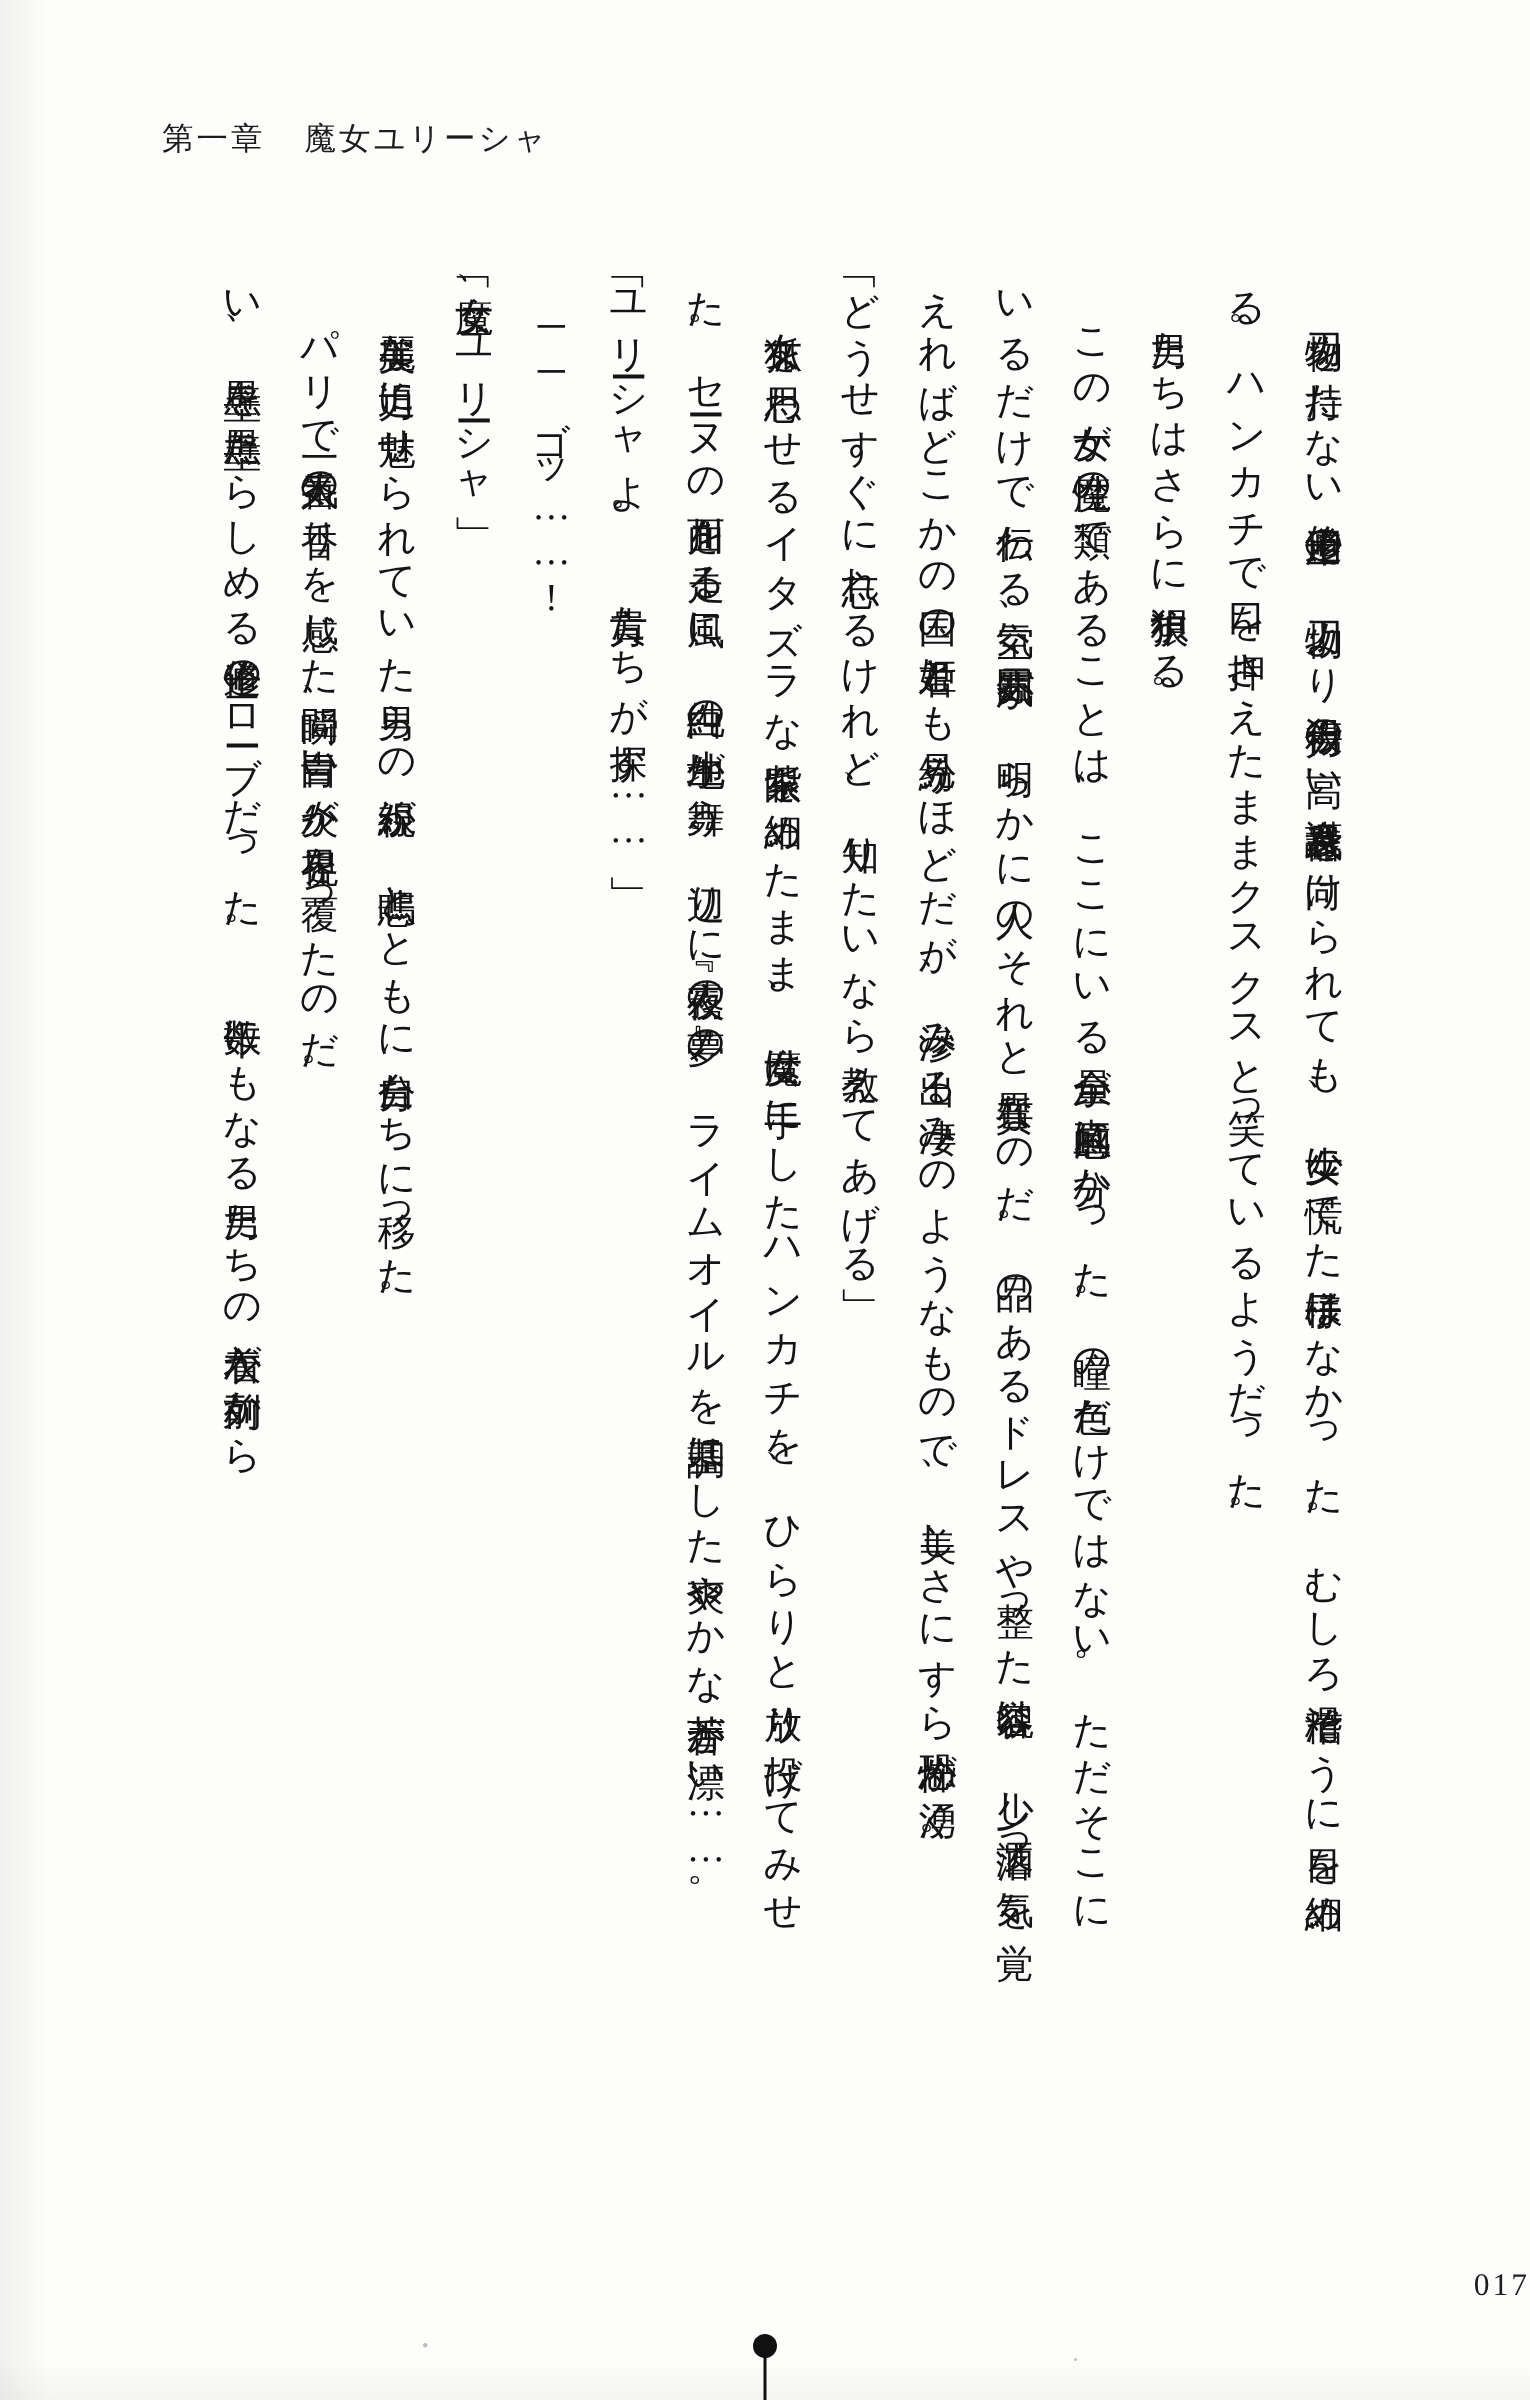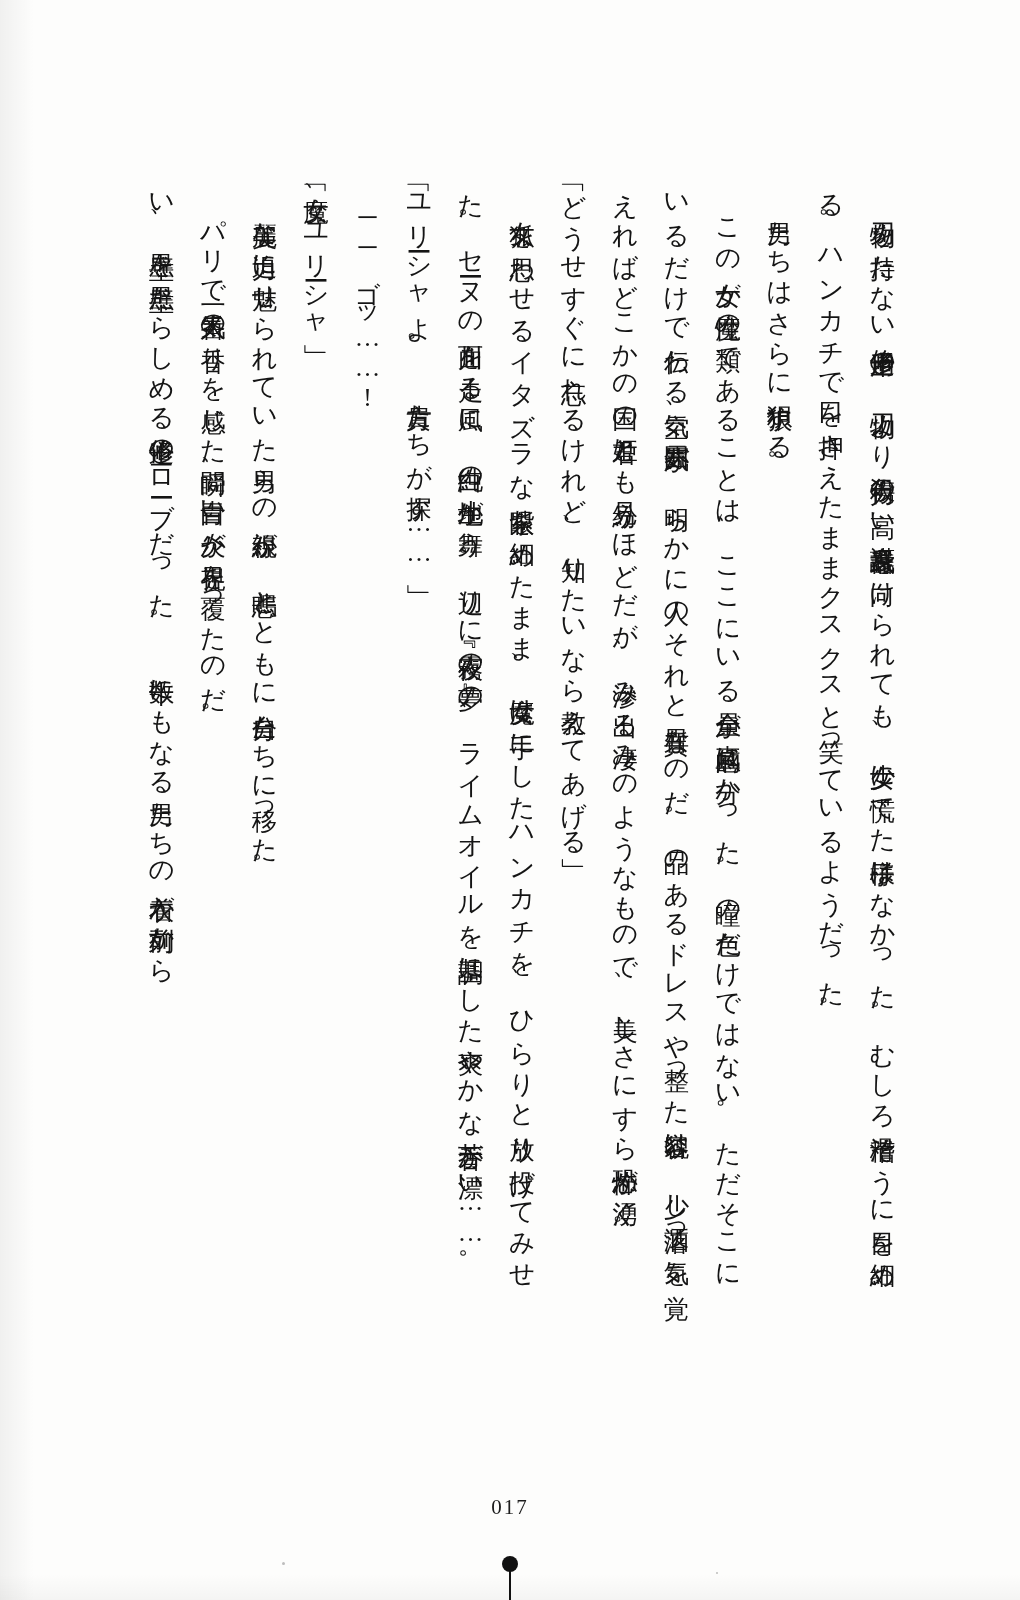--- a/index.html
+++ b/index.html
@@ -53,24 +53,24 @@
     margin: 0;
     padding: 0;
     text-indent: 0;
   }
   .body-block p.indent {
     text-indent: 1em;
   }
   
   .folio {
     position: absolute;
-    bottom: 80px;
+    bottom: 64px;
     left: 0;
     width: 100%;
-    text-align: center;
+    text-align: right;
     font-size: 21px;
     letter-spacing: 2px;
     color: #1d1d1d;
   }
   
   .folio-mark {
     position: absolute;
     bottom: 28px;
     left: 50%;
     transform: translateX(-50%);
@@ -110,20 +110,23 @@
   }
 </style>
 </head>
 <body>
 
 <div class="page">
 
   <div class="edge-shade-left"></div>
   <div class="edge-shade-bottom"></div>
 
+  <div class="running-head">
+    <span class="chap-num">第一章</span><span>魔女ユリーシャ</span>
+  </div>
 
   <div class="body-block">
     <p class="indent">刃物を持たない修道士用の、刃物より殺傷力の高い護身武器を向けられても、少女に慌てた様子はなかった。むしろ滑稽そうに目を細める。ハンカチで口を押さえたままクスクスと笑っているようだった。</p>
     <p class="indent">男たちはさらに狼狽する。</p>
     <p class="indent">この女が魔性の類であることは、ここにいる全員が直感的に分かった。瞳の色だけではない。ただそこにいるだけで伝わる空気、雰囲気が、明らかに人のそれと異質なのだ。品のあるドレスや整った容貌は、少し洒落っ気を覚えればどこかの国の姫君とも見紛うほどだが、滲み出る凄みのようなもので、美しさにすら恐怖が湧く。</p>
     <p>「どうせすぐに忘れるけれど、知りたいなら教えてあげる」</p>
     <p class="indent">女狐を思わせるイタズラな紫眼を細めたまま、魔女は手にしたハンカチを、ひらりと放り投げてみせた。セーヌの川面を走る風に、純白の生地が舞う。辺りに『夜霧の夢』の、ライムオイルを基調にした爽やかな芳香が漂い……。</p>
     <p>「ユリーシャよ。　貴方たちが探す……」</p>
     <p class="indent">──ゴッ……!</p>
     <p>「魔女、ユリーシャ」</p>

